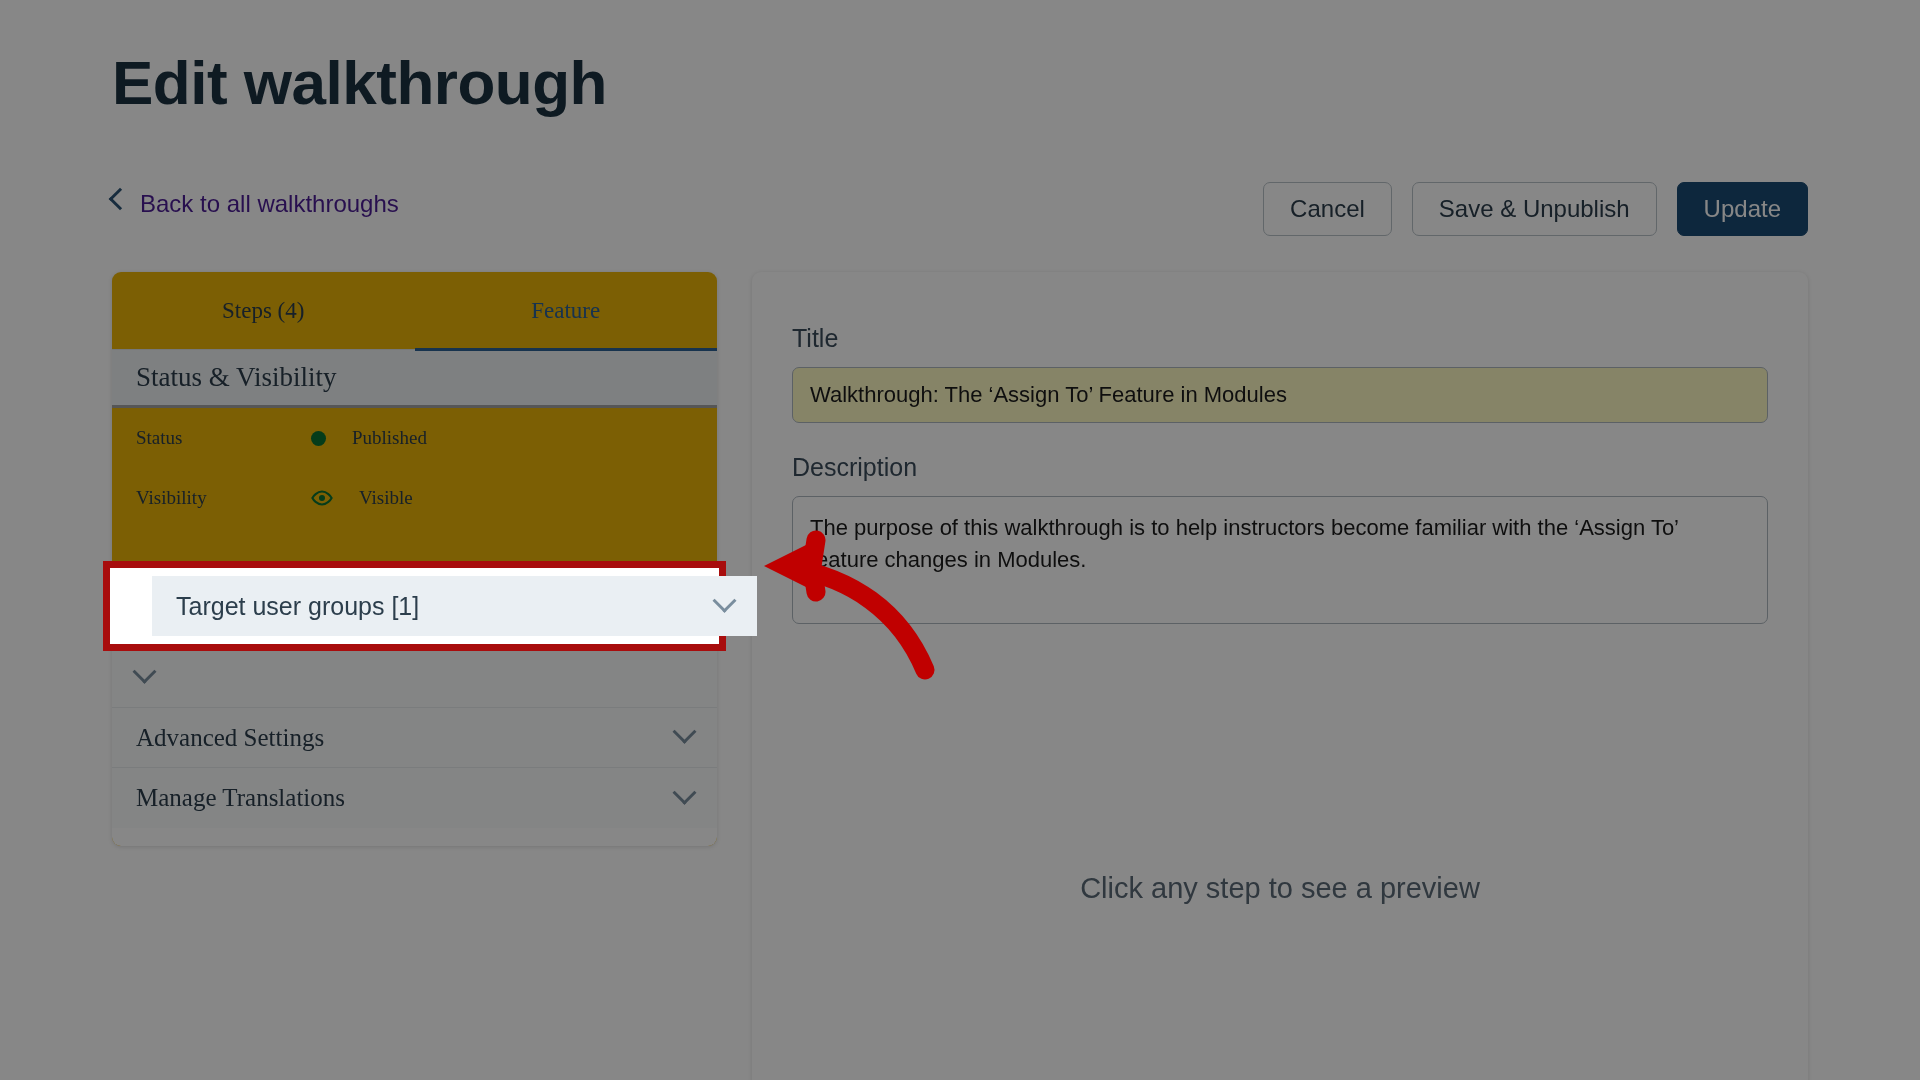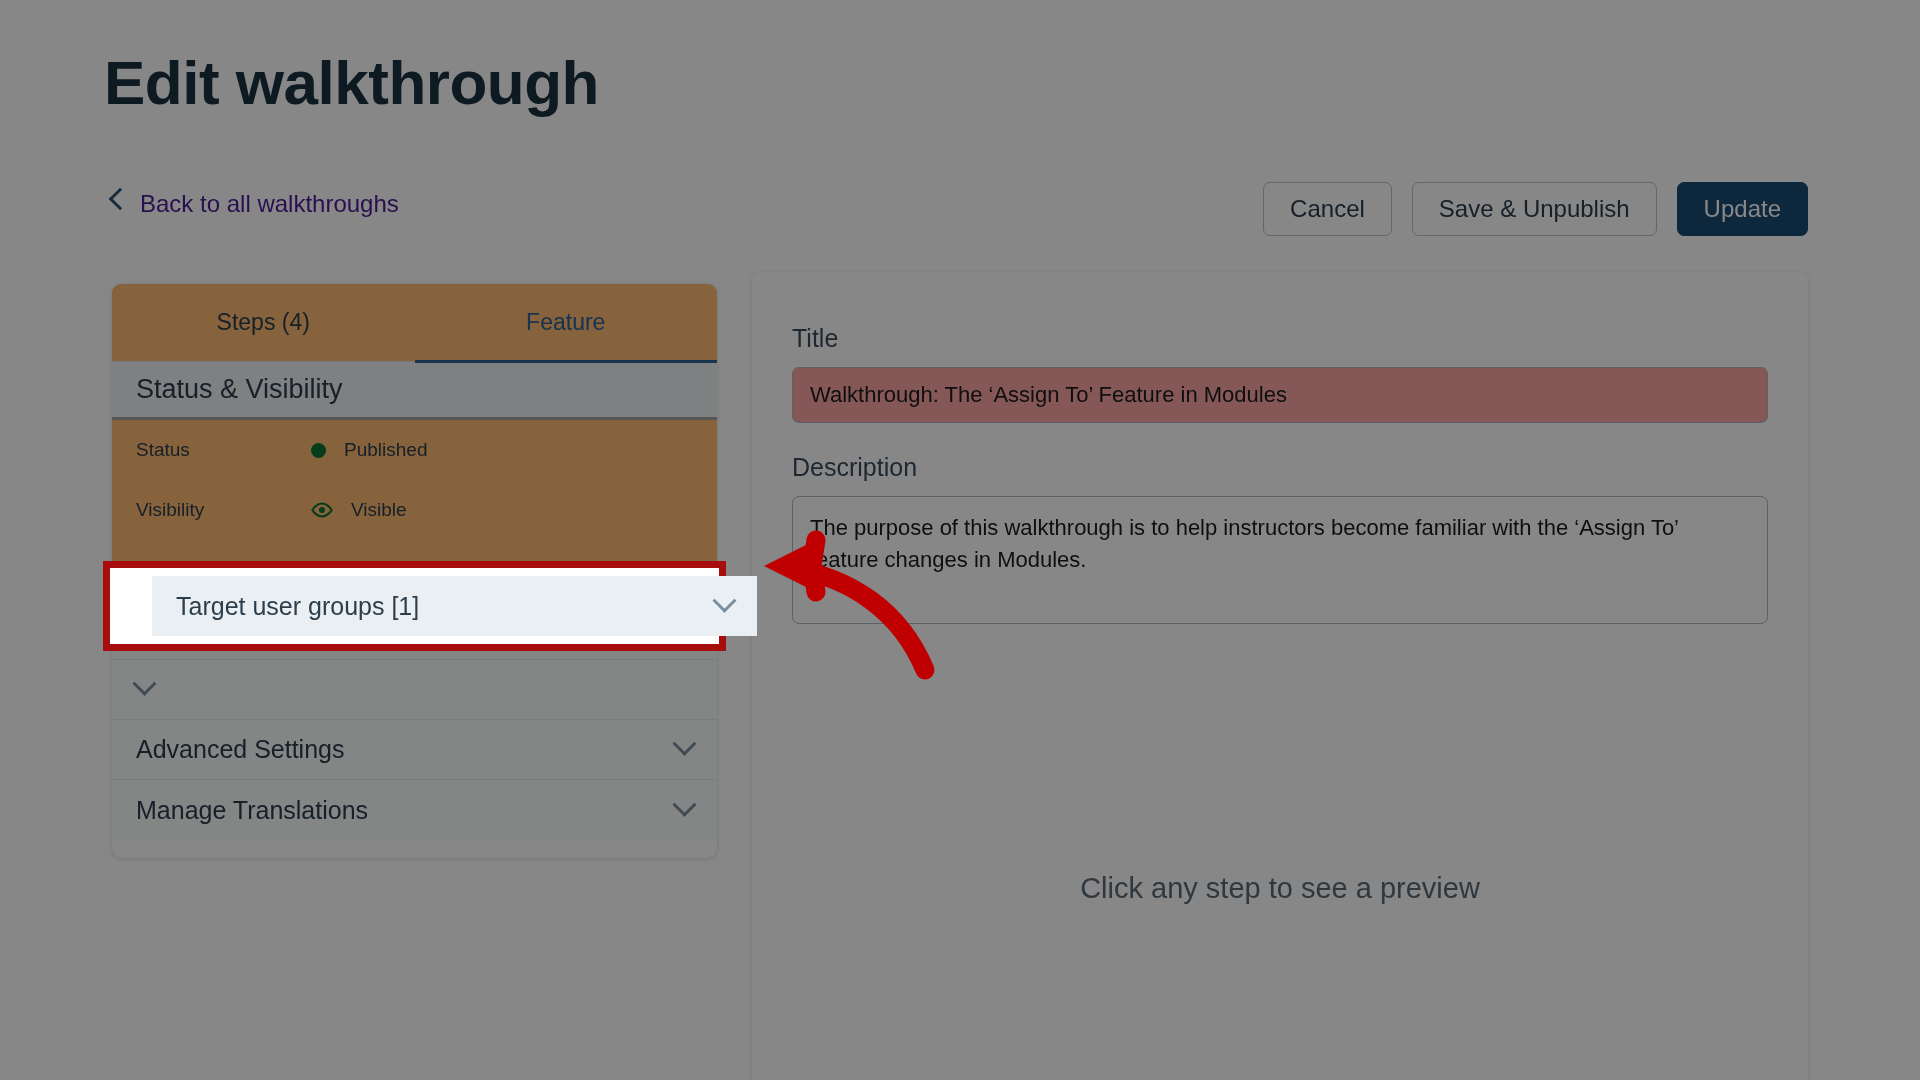--- a/index.html
+++ b/index.html
@@ -24,21 +24,21 @@
     position: absolute;
     inset: 0;
     background: rgba(0, 0, 0, 0.47);
     z-index: 40;
     pointer-events: none;
   }
 
   
   #page-title {
     position: absolute;
-    left: 104px;
+    left: 112px;
     top: 52px;
     font-size: 62px;
     font-weight: 700;
     color: #1b3140;
     letter-spacing: -0.5px;
     line-height: 1;
   }
 
   #back-link {
     position: absolute;
@@ -86,26 +86,27 @@
   .btn-primary {
     background: #194a73;
     border: 1.5px solid #194a73;
     color: #ffffff;
   }
 
   
   #settings-card {
     position: absolute;
     left: 112px;
-    top: 284px;
+    top: 272px;
     width: 605px;
-    background: #fdba74;
+    background: #eab308;
     border-radius: 9px;
     box-shadow: 0 1px 4px rgba(0,0,0,0.14);
     overflow: hidden;
+    font-family: Liberation Serif, serif;
   }
 
   #tabs {
     display: flex;
     height: 78px;
     border-bottom: 1.5px solid #dfe3e6;
   }
   .tab {
     flex: 1;
     display: flex;
@@ -159,21 +160,21 @@
 
   .kv-row {
     height: 60px;
     display: flex;
     align-items: center;
     padding: 0 24px;
     font-size: 19px;
     color: #2c3e4c;
   }
   .kv-key { width: 175px; }
-  .kv-val { display: flex; align-items: center; gap: 18px; }
+  .kv-val { display: flex; align-items: center; gap: 26px; }
   .dot-green {
     width: 15px; height: 15px;
     border-radius: 50%;
     background: #0a7132;
     display: inline-block;
   }
   .eye-icon { display: inline-block; width: 22px; height: 22px; }
 
   
   #target-groups-row {
@@ -231,21 +232,21 @@
   }
   .text-input {
     width: 100%;
     height: 56px;
     border: 1.5px solid #aeb8bf;
     border-radius: 7px;
     padding: 0 17px;
     font-family: "Liberation Sans", sans-serif;
     font-size: 22px;
     color: #1c1c1c;
-    background: #fca5a5;
+    background: #fef9c3;
     display: flex;
     align-items: center;
   }
   .textarea {
     width: 100%;
     height: 128px;
     border: 1.5px solid #aeb8bf;
     border-radius: 7px;
     padding: 15px 17px;
     font-family: "Liberation Sans", sans-serif;

